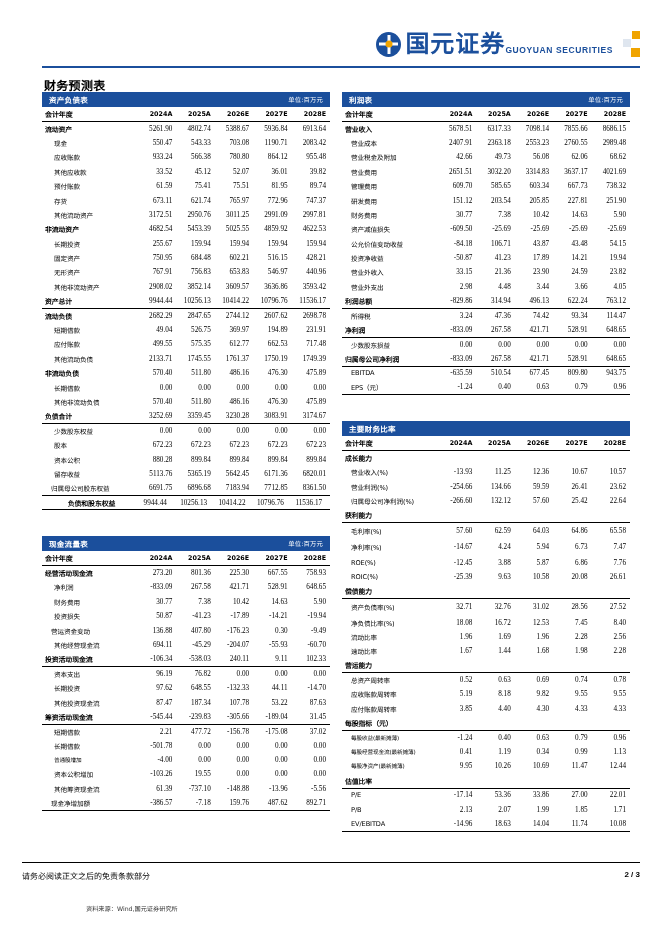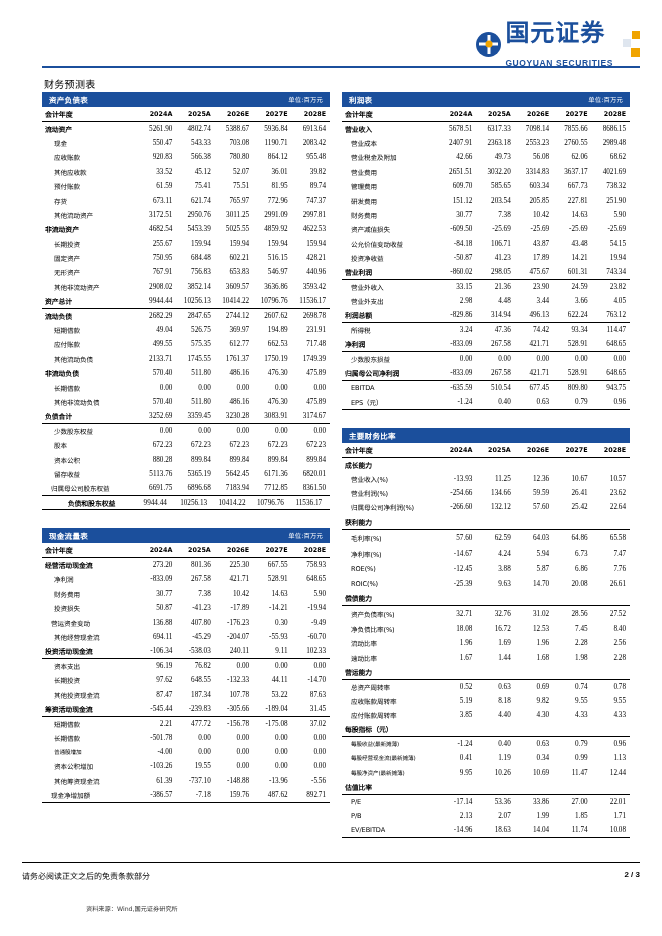--- a/index.html
+++ b/index.html
@@ -14,40 +14,40 @@
   }
   .page{position:relative;width:662px;height:936px;box-sizing:border-box;}
 
   
   .header{position:absolute;left:0;top:0;width:662px;height:70px;}
   .logo-wrap{position:absolute;right:22px;top:26px;display:flex;align-items:center;height:36px;}
   .logo-mark{width:25px;height:25px;border-radius:50%;background:#1b4f9c;position:relative;flex:0 0 auto;margin-right:4px;}
   .logo-mark::before{content:"";position:absolute;left:50%;top:3px;width:3px;height:19px;background:#fff;transform:translateX(-50%);}
   .logo-mark::after{content:"";position:absolute;left:3px;top:50%;width:19px;height:3px;background:#fff;transform:translateY(-50%);}
   .logo-dot{position:absolute;left:50%;top:50%;width:7px;height:7px;background:#f0a400;border-radius:50%;transform:translate(-50%,-50%);z-index:2;}
-  .logo-text{display:flex;flex-direction:column;line-height:1;}
+  .logo-text{display:flex;line-height:1;}
   .logo-cn{font-family:"DejaVu Sans","Liberation Sans",sans-serif;font-weight:bold;font-size:24px;color:#1b4f9c;letter-spacing:1px;}
   .logo-en{font-family:"Liberation Sans",sans-serif;font-weight:bold;font-size:8.5px;color:#1b4f9c;letter-spacing:.6px;margin-top:14px;}
   .logo-sq{position:relative;width:22px;height:26px;margin-left:5px;flex:0 0 auto;}
   .logo-sq i{position:absolute;display:block;}
   .sq1{width:8px;height:8px;background:#f0a400;right:0;top:0;}
   .sq2{width:8px;height:8px;background:#dfe6ef;right:9px;top:8px;}
   .sq3{width:9px;height:9px;background:#f0a400;right:0;bottom:0;}
 
   .rule-blue{position:absolute;left:42px;right:22px;top:66px;height:1.6px;background:#1b4f9c;}
 
   .section-title{position:absolute;left:44px;top:76px;font-family:"DejaVu Sans","Liberation Sans",sans-serif;
-    font-weight:normal;font-size:10px;color:#000;letter-spacing:.3px;}
+    font-weight:bold;font-size:12px;color:#000;letter-spacing:.3px;}
 
   
   .col{position:absolute;width:288px;}
   .col-left{left:42px;top:92px;}
   .col-right{left:342px;top:92px;}
 
-  .tbl-block{margin-bottom:18px;}
+  .tbl-block{margin-bottom:26px;}
 
   .tbl-head{
     background:#1b4f9c;color:#fff;height:15px;display:flex;align-items:center;
     justify-content:space-between;padding:0 7px 0 7px;box-sizing:border-box;
   }
   .tbl-head .t{font-family:"DejaVu Sans","Liberation Sans",sans-serif;font-weight:bold;font-size:7.5px;letter-spacing:.3px;}
   .tbl-head .u{font-family:"DejaVu Sans","Liberation Sans",sans-serif;font-size:6.3px;letter-spacing:.2px;}
 
   table{border-collapse:collapse;width:288px;table-layout:fixed;}
   table td,table th{padding:0;}
@@ -147,21 +147,21 @@
             <tr class="indent">
               <td class="lbl">现金</td>
               <td class="num">550.47</td>
               <td class="num">543.33</td>
               <td class="num">703.08</td>
               <td class="num">1190.71</td>
               <td class="num">2083.42</td>
             </tr>
             <tr class="indent">
               <td class="lbl">应收账款</td>
-              <td class="num">920.83</td>
+              <td class="num">933.24</td>
               <td class="num">566.38</td>
               <td class="num">780.80</td>
               <td class="num">864.12</td>
               <td class="num">955.48</td>
             </tr>
             <tr class="indent">
               <td class="lbl">其他应收款</td>
               <td class="num">33.52</td>
               <td class="num">45.12</td>
               <td class="num">52.07</td>
@@ -620,28 +620,20 @@
               <td class="num">54.15</td>
             </tr>
             <tr class="indent2">
               <td class="lbl">投资净收益</td>
               <td class="num">-50.87</td>
               <td class="num">41.23</td>
               <td class="num">17.89</td>
               <td class="num">14.21</td>
               <td class="num">19.94</td>
             </tr>
-            <tr class="bold rule-bot">
-              <td class="lbl">营业利润</td>
-              <td class="num">-860.02</td>
-              <td class="num">298.05</td>
-              <td class="num">475.67</td>
-              <td class="num">601.31</td>
-              <td class="num">743.34</td>
-            </tr>
             <tr class="indent2">
               <td class="lbl">营业外收入</td>
               <td class="num">33.15</td>
               <td class="num">21.36</td>
               <td class="num">23.90</td>
               <td class="num">24.59</td>
               <td class="num">23.82</td>
             </tr>
             <tr class="indent2">
               <td class="lbl">营业外支出</td>
@@ -795,21 +787,21 @@
               <td class="num">-12.45</td>
               <td class="num">3.88</td>
               <td class="num">5.87</td>
               <td class="num">6.86</td>
               <td class="num">7.76</td>
             </tr>
             <tr class="indent2">
               <td class="lbl">ROIC(%)</td>
               <td class="num">-25.39</td>
               <td class="num">9.63</td>
-              <td class="num">14.70</td>
+              <td class="num">10.58</td>
               <td class="num">20.08</td>
               <td class="num">26.61</td>
             </tr>
             <tr class="grp rule-bot">
               <td class="lbl">偿债能力</td>
               <td class="num"></td>
               <td class="num"></td>
               <td class="num"></td>
               <td class="num"></td>
               <td class="num"></td>

